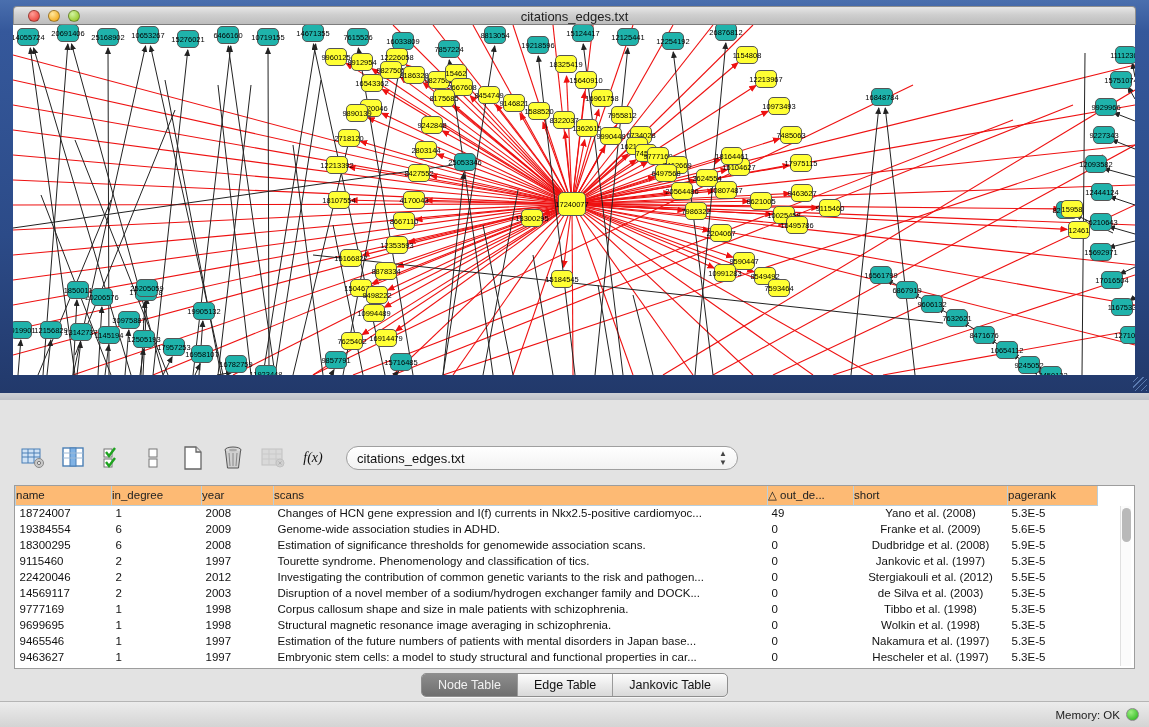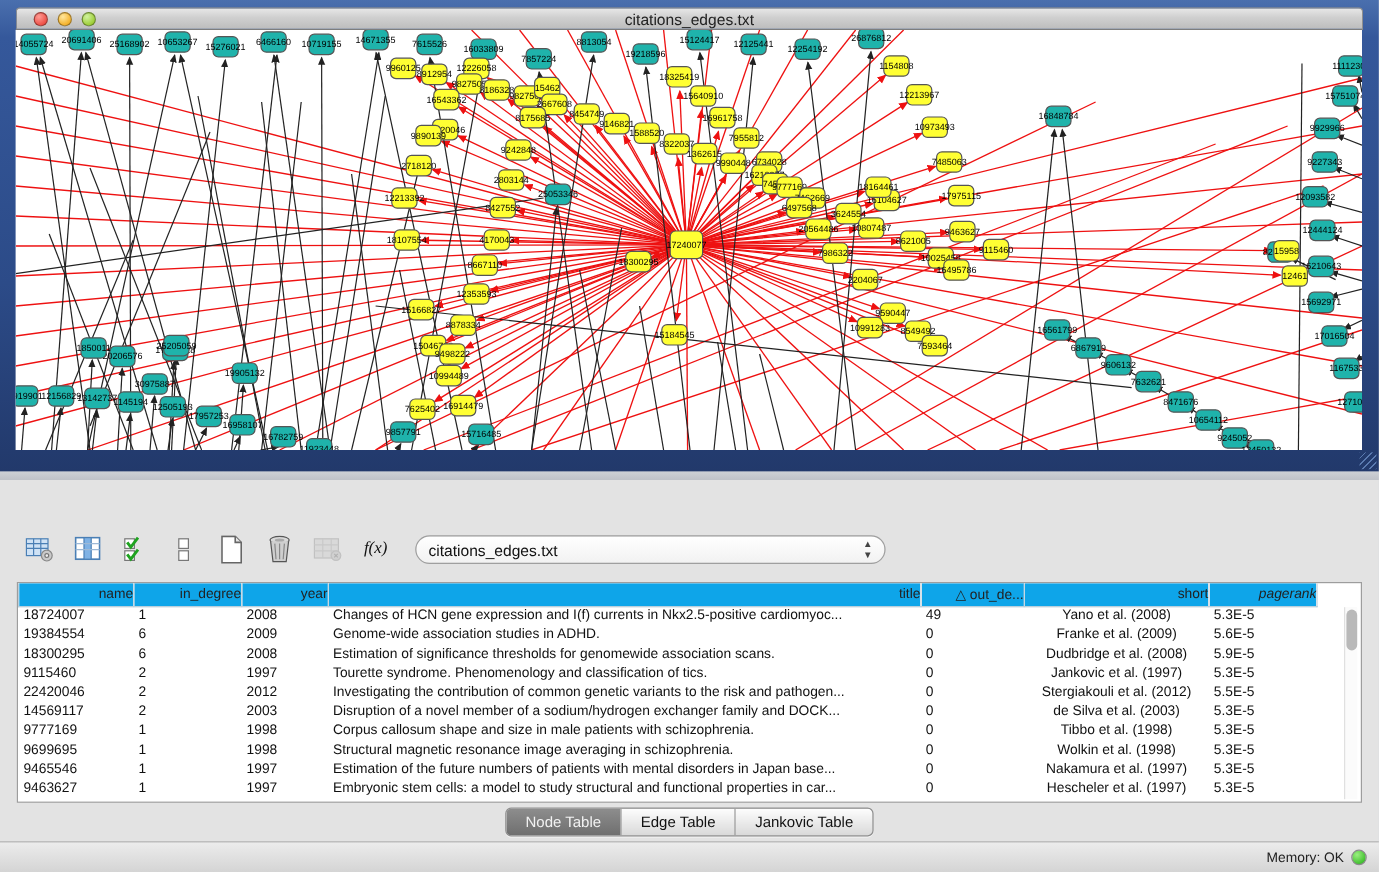--- a/index.html
+++ b/index.html
@@ -42,22 +42,22 @@
   .tbtn { width:26px; height:26px; display:flex; align-items:center; justify-content:center; }
   .fx { font-size:14px; font-style:italic; font-family:"Liberation Serif",serif; color:#111; }
   .combo { width:392px; height:24px; margin-left:6px; background:linear-gradient(180deg,#ffffff,#f2f2f2);
     border:1px solid #9f9f9f; border-radius:12px; display:flex; align-items:center;
     font-size:13px; color:#111; padding:0 10px; position:relative; }
   .combo .arrows { position:absolute; right:10px; top:2px; font-size:8px; color:#444; line-height:9px; text-align:center; }
 
   .tablewrap { position:absolute; top:85px; left:14px; width:1121px; height:184px;
     background:#fff; border:1px solid #9d9d9d; overflow:hidden; }
   table.grid { border-collapse:collapse; table-layout:fixed; width:1082px; font-size:11.5px; color:#111; }
-  table.grid th { height:19px; background:#0ea5e9; border:1px solid #b9cfdd; border-top:none;
-    font-weight:normal; font-size:11.5px; color:#222; text-align:right; overflow:hidden; white-space:nowrap; }
+  table.grid th { height:19px; background:#fdba74; border:1px solid #b9cfdd; border-top:none;
+    font-weight:normal; font-size:11.5px; color:#222; text-align:left; overflow:hidden; white-space:nowrap; }
   table.grid td { height:16px; padding:0 4px; white-space:nowrap; overflow:hidden; border:none; }
   td.c-short { text-align:center; }
   .vscroll { position:absolute; top:20px; right:3px; width:11px; height:160px;
     background:#fbfbfb; border-left:1px solid #e0e0e0; }
   .vthumb { position:absolute; top:2px; left:1px; width:9px; height:34px; background:#b9b9b9; border-radius:5px; }
 
   .tabs { position:absolute; top:273px; left:0; width:100%; display:flex; justify-content:center;text-align:center; }
   .seg { display:flex; border:1px solid #8f8f8f; border-radius:5px; overflow:hidden;
     background:linear-gradient(180deg,#fdfdfd,#d9d9d9); box-shadow:0 1px 0 rgba(255,255,255,.7); }
   .seg .tab { padding:3px 16px; font-size:12.5px; color:#111; border-right:1px solid #9a9a9a; line-height:16px; }
@@ -867,24 +867,24 @@
     </div>
   </div>
 
   <div class="tablewrap">
     <table class="grid">
       <thead>
           <tr id="theadrow">
             <th style="width: 96px;">name</th>
             <th style="width: 90px;">in_degree</th>
             <th style="width: 72px;">year</th>
-            <th style="width: 494px;">title</th>
+            <th style="width: 494px;">scans</th>
             <th style="width: 86px;">△ out_de...</th>
             <th style="width: 154px;">short</th>
-            <th style="width: 90px; font-style: italic;">pagerank</th>
+            <th style="width: 90px;">pagerank</th>
           </tr>
         </thead>
       <tbody id="tbodyrows">
           <tr>
             <td class="c-name">18724007</td>
             <td class="c-in_degree">1</td>
             <td class="c-year">2008</td>
             <td class="c-title">Changes of HCN gene expression and I(f) currents in Nkx2.5-positive cardiomyoc...</td>
             <td class="c-out_degree">49</td>
             <td class="c-short">Yano et al. (2008)</td>

